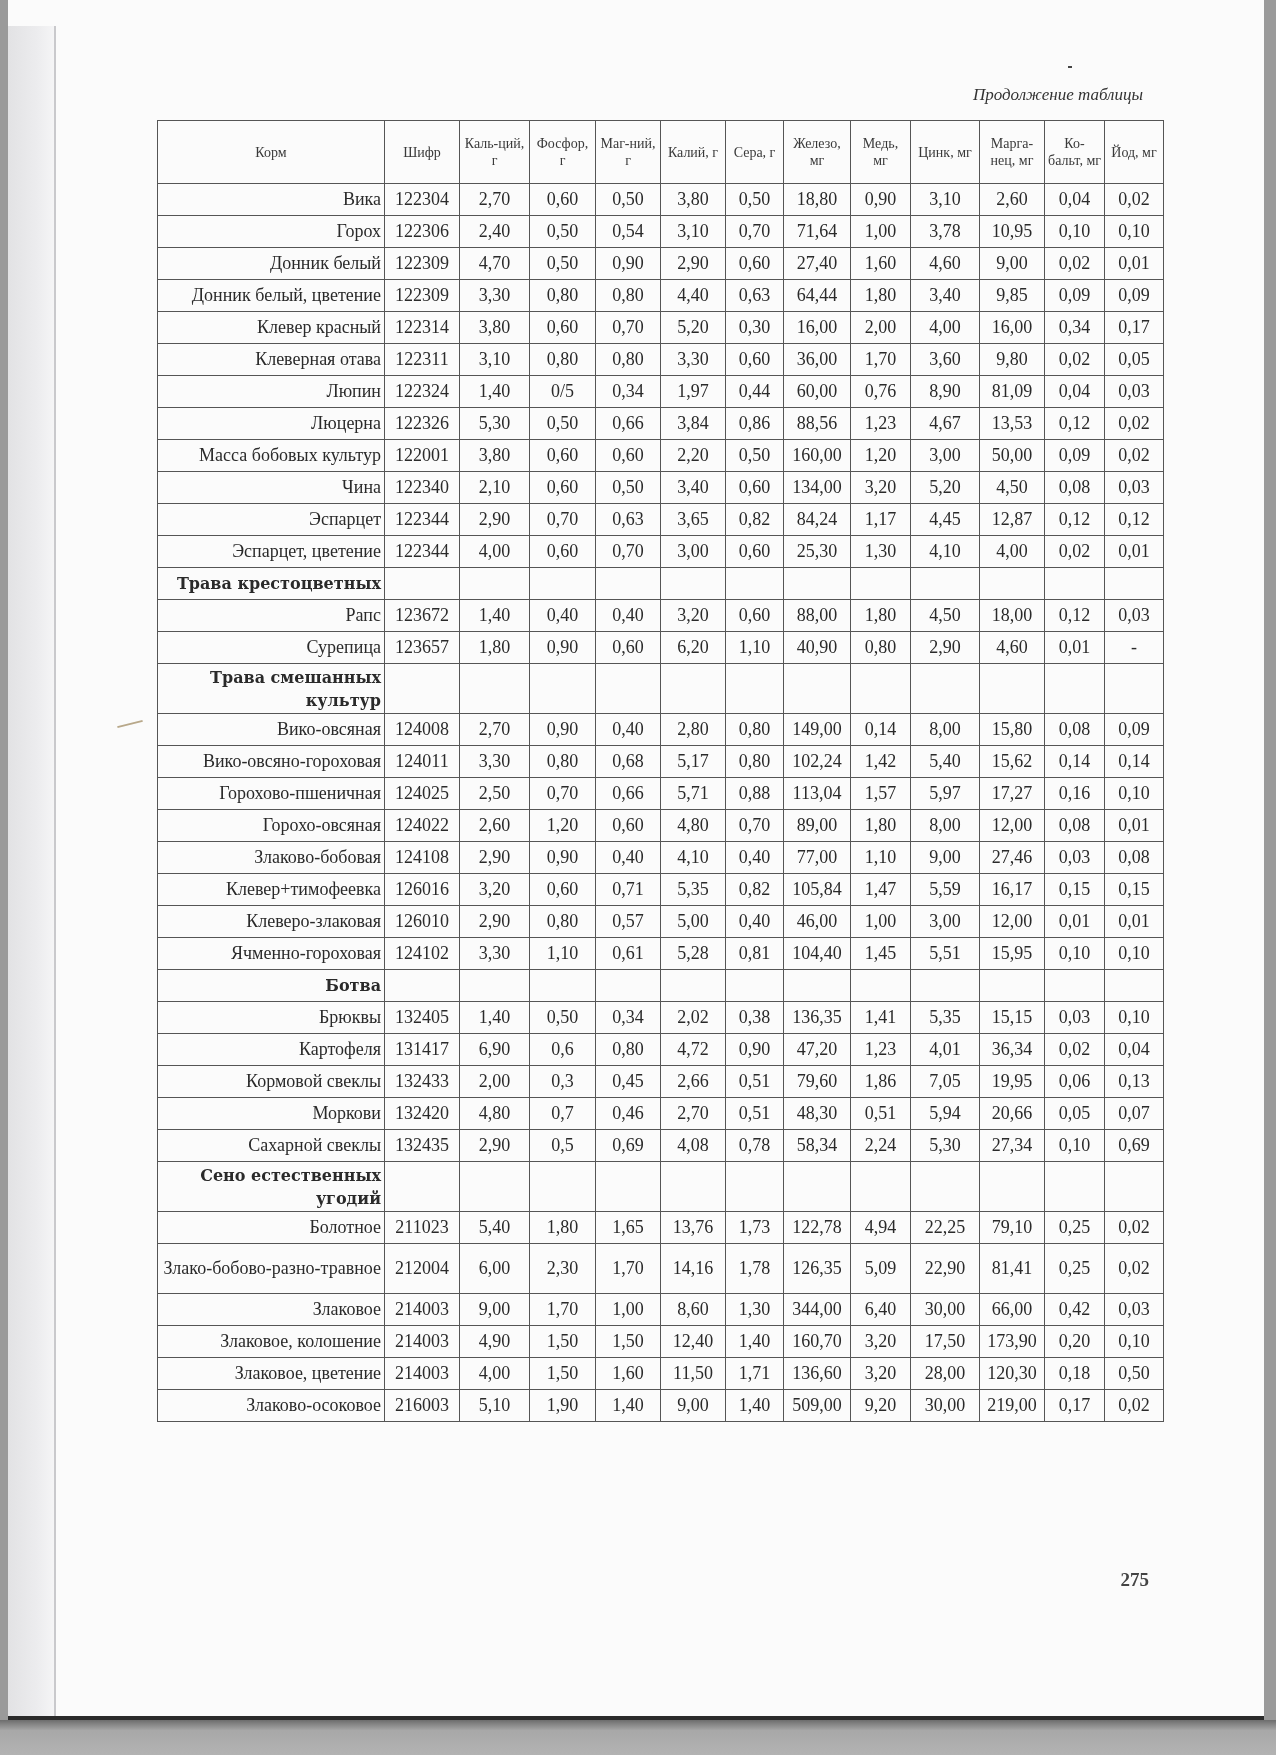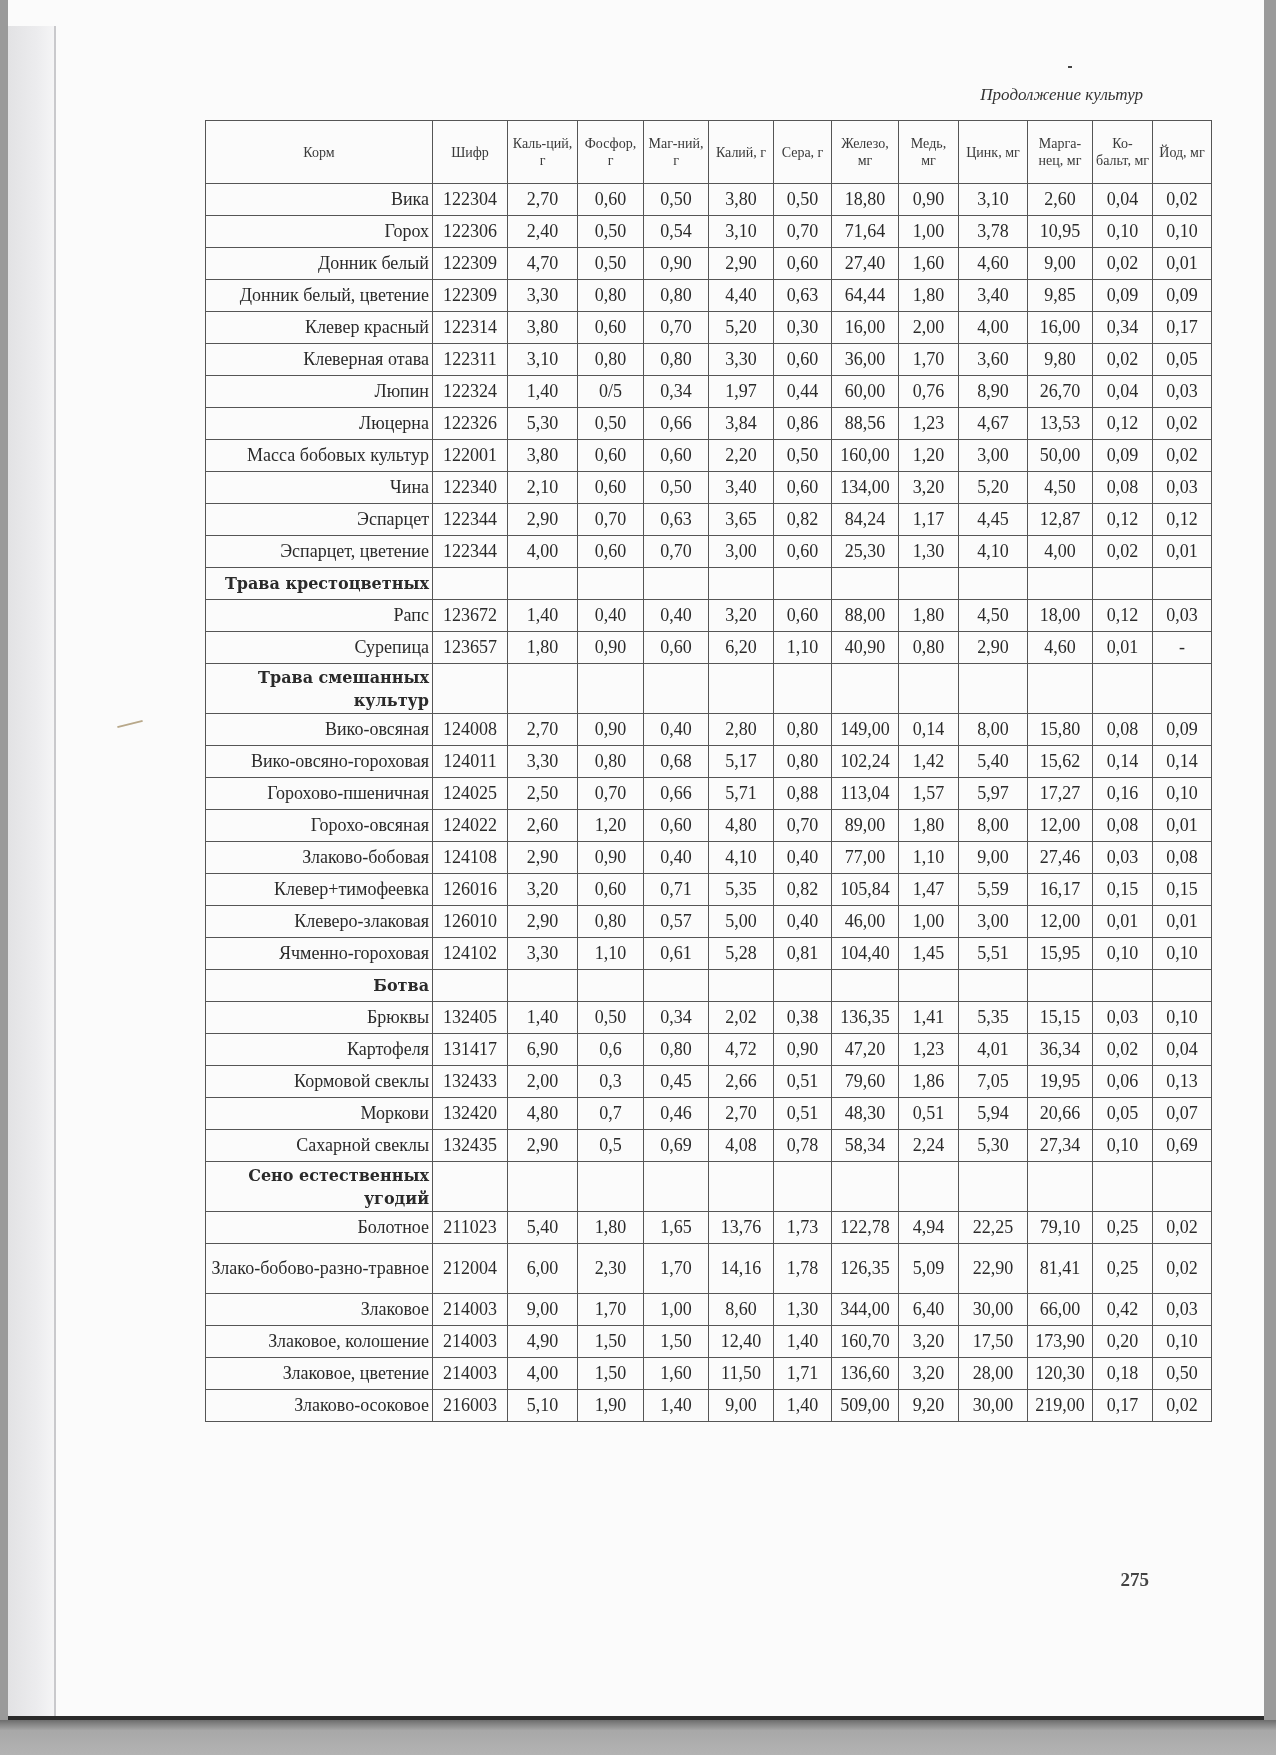--- a/index.html
+++ b/index.html
@@ -32,21 +32,20 @@
   }
   .stray-dot { position: absolute; left: 1060px; top: 66px; width: 4px; height: 2px; background: #444; }
   .stray-mark {
     position: absolute; left: 109px; top: 723px; width: 26px; height: 2px;
     background: #b8a88a; transform: rotate(-14deg);
   }
   table.feed {
     position: absolute; left: 149px; top: 120px;
     border-collapse: collapse;
     font-size: 18px;
-    margin-left: 48px;
   }
   table.feed td, table.feed th {
     border: 1.5px solid #555;
     padding: 0 3px;
     height: 31px;
     text-align: center;
     white-space: nowrap;
   }
   table.feed th {
     font-weight: normal; font-size: 14px; line-height: 17px; height: 62px;
@@ -64,21 +63,21 @@
     font-weight: bold; font-size: 19px; color: #444;
   }
 </style>
 </head>
 <body>
 
 <div class="page">
   <div class="binding"></div>
   <div class="stray-dot"></div>
   <div class="stray-mark"></div>
-  <div class="caption">Продолжение культур</div>
+  <div class="caption">Продолжение таблицы</div>
 
   <table class="feed">
     <thead>
       <tr id="header-row">
           <th class="c0">Корм</th>
           <th class="c1">Шифр</th>
           <th class="c2">Каль-ций, г</th>
           <th class="c3">Фосфор, г</th>
           <th class="c4">Маг-ний, г</th>
           <th class="c5">Калий, г</th>
@@ -186,21 +185,21 @@
           <td class="c0 name">Люпин</td>
           <td class="c1">122324</td>
           <td class="c2">1,40</td>
           <td class="c3">0/5</td>
           <td class="c4">0,34</td>
           <td class="c5">1,97</td>
           <td class="c6">0,44</td>
           <td class="c7">60,00</td>
           <td class="c8">0,76</td>
           <td class="c9">8,90</td>
-          <td class="c10">26,70</td>
+          <td class="c10">81,09</td>
           <td class="c11">0,04</td>
           <td class="c12">0,03</td>
         </tr>
         <tr class="data">
           <td class="c0 name">Люцерна</td>
           <td class="c1">122326</td>
           <td class="c2">5,30</td>
           <td class="c3">0,50</td>
           <td class="c4">0,66</td>
           <td class="c5">3,84</td>

